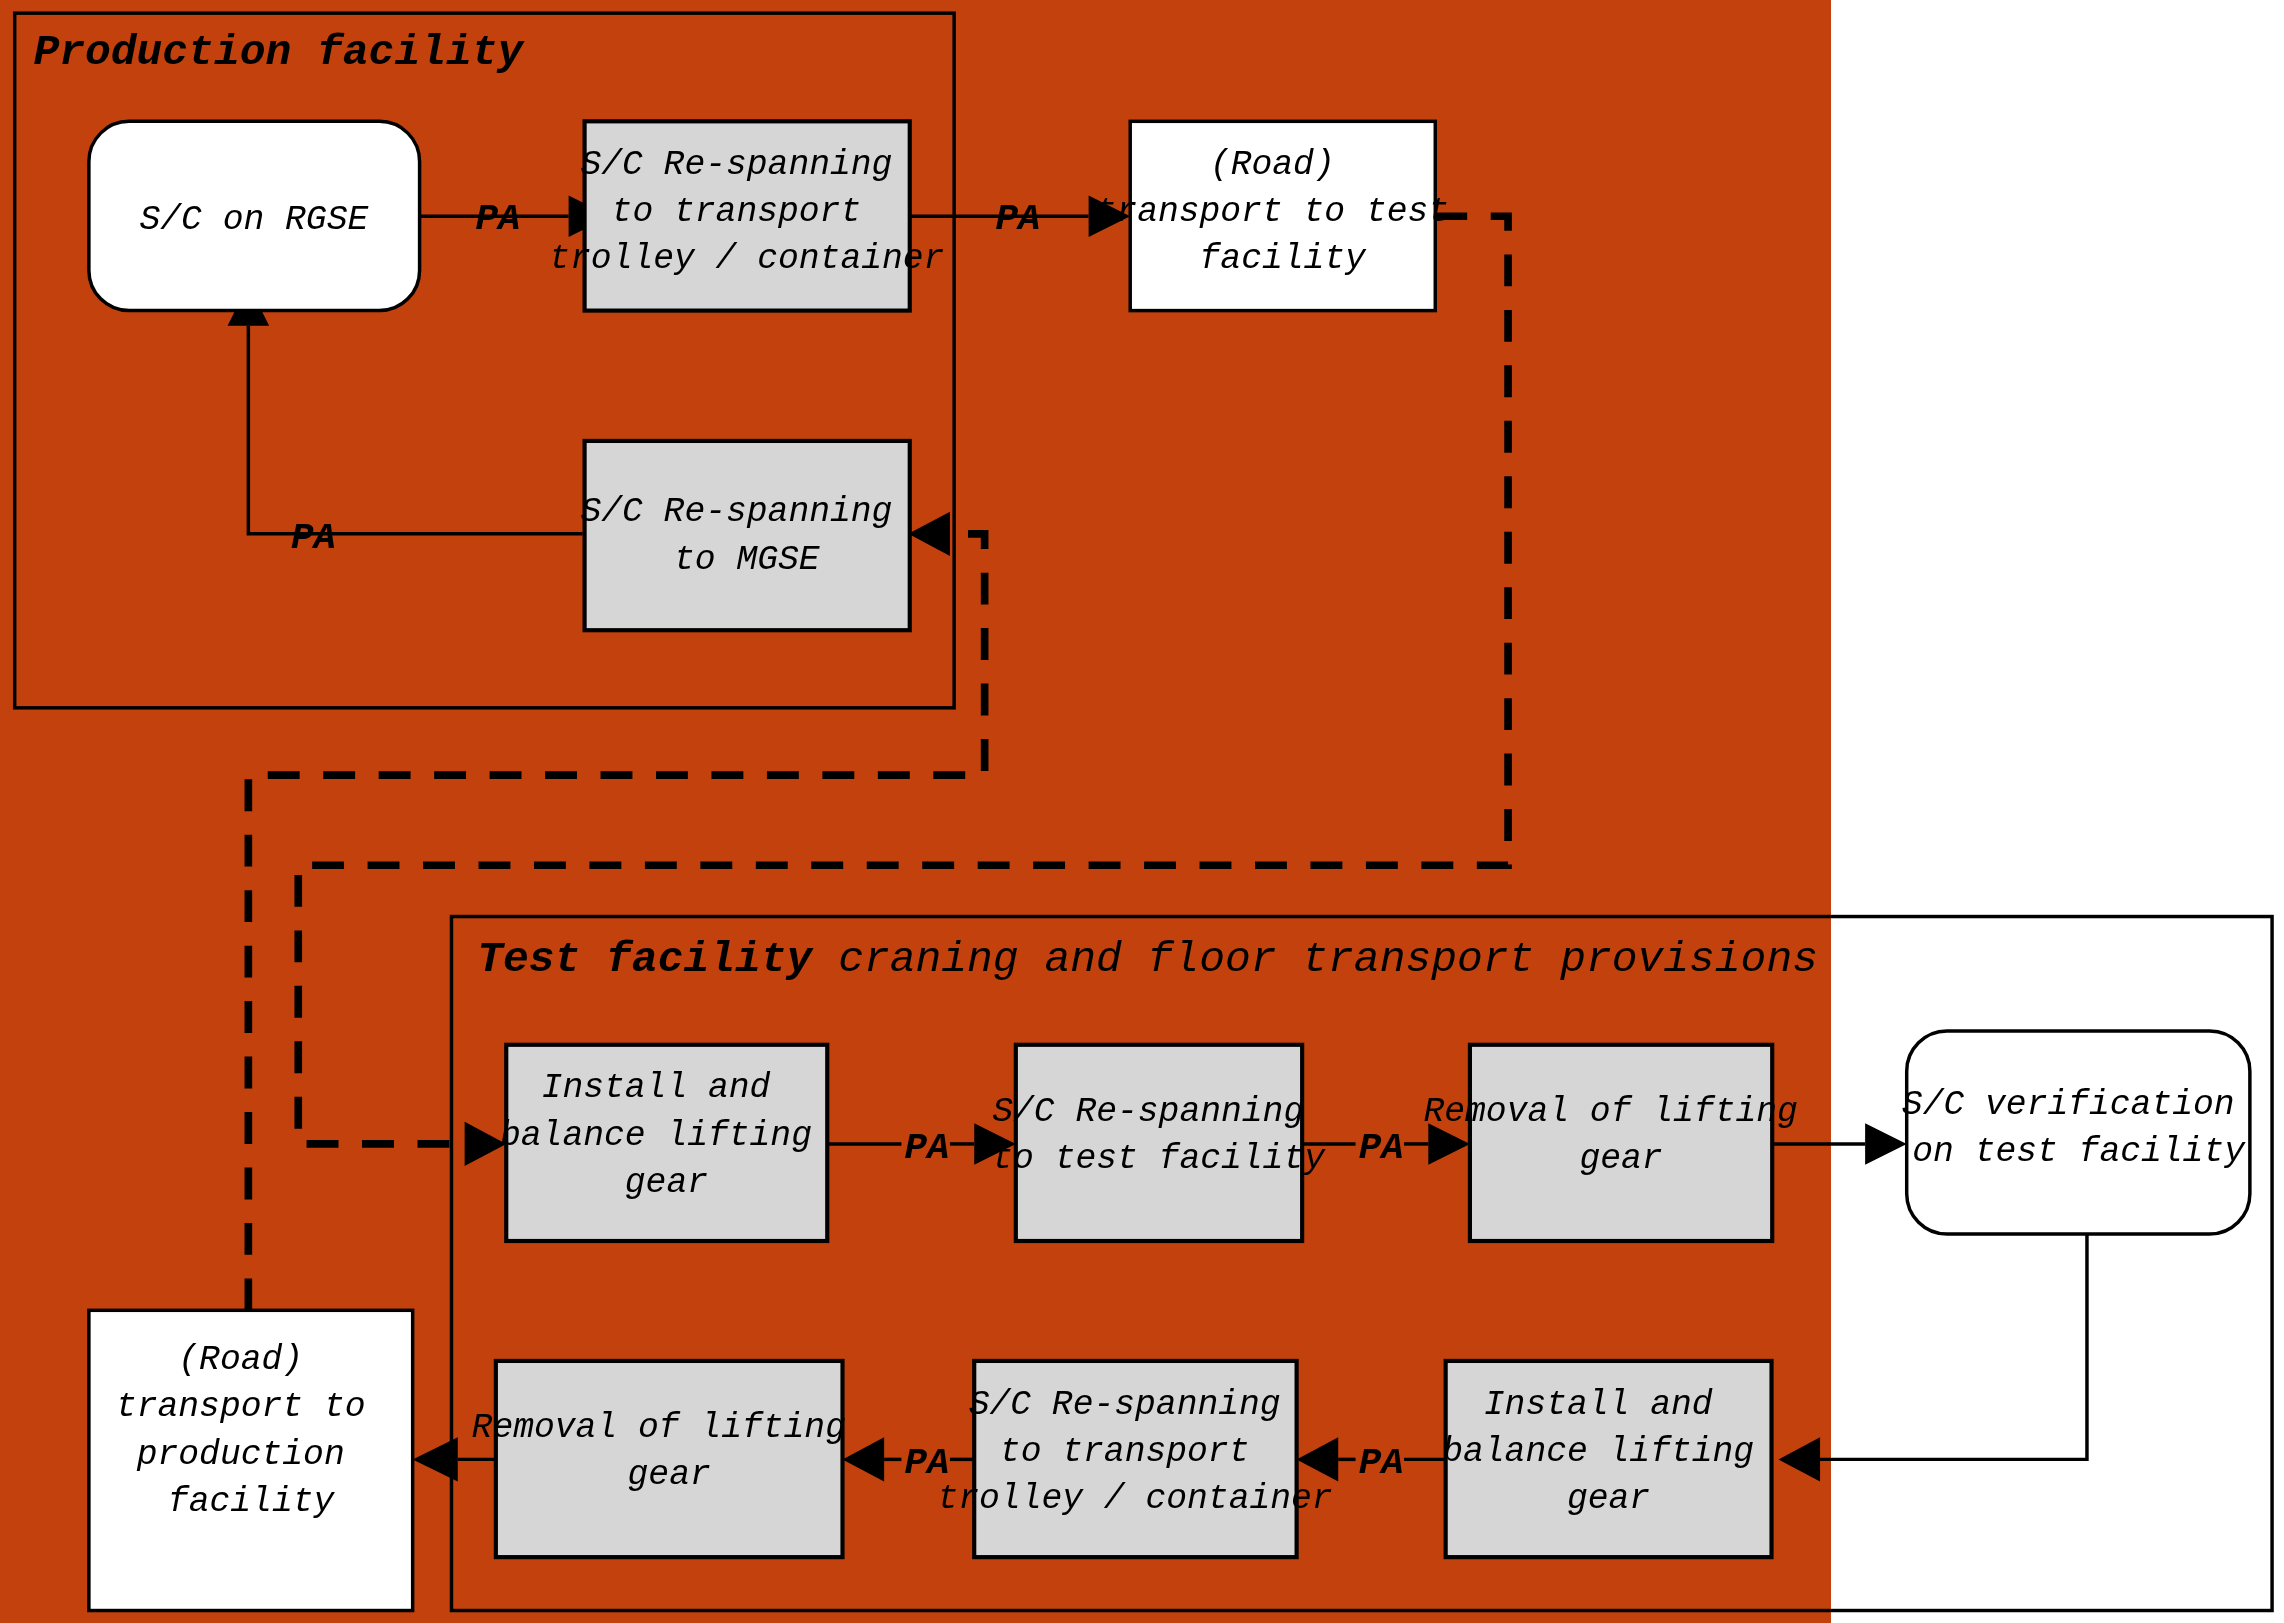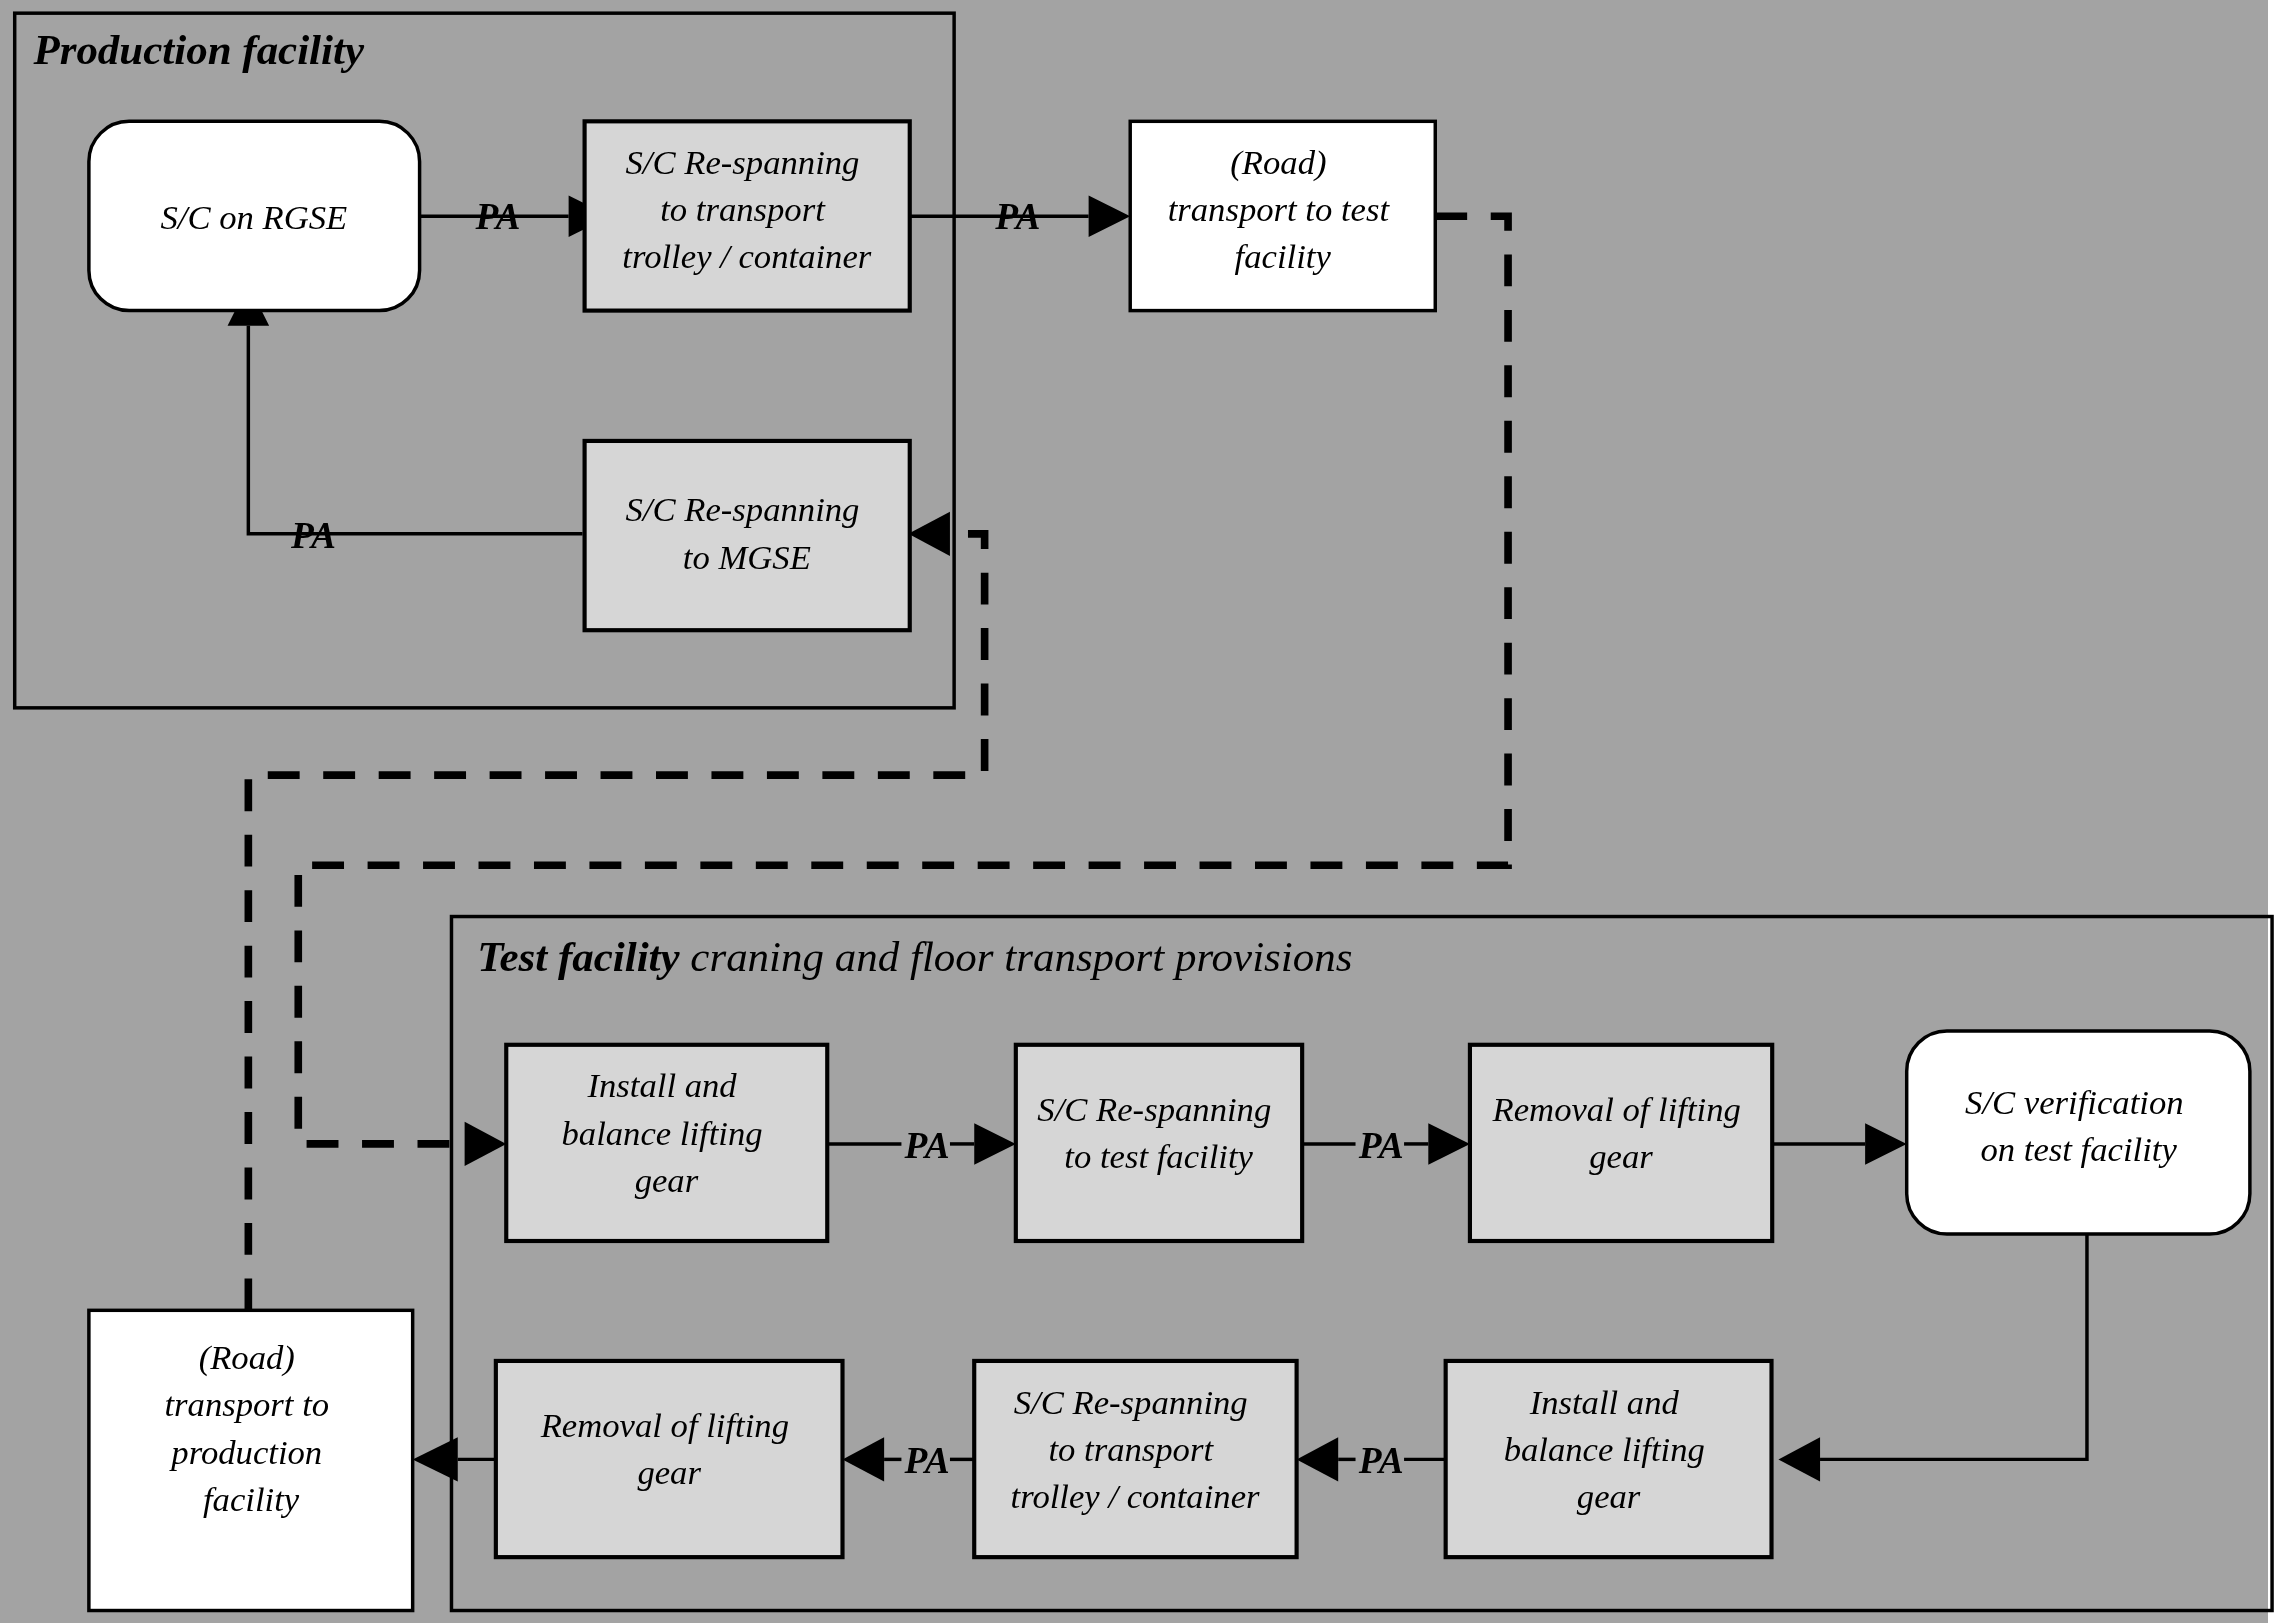--- a/index.html
+++ b/index.html
@@ -2,24 +2,24 @@
 <html style="font-size:11px"><head>
 <meta charset="utf-8">
 <style>
   html, body {
     margin: 0;
     padding: 0;
     background: #ffffff;
   }
   #diagram-root {
     position: relative;
-    width: 2268px;
+    width: 1831px;
     height: 1623px;
-    background: #a3a3a3;
-    font-family: Liberation Serif, serif;
+    background: #c2410c;
+    font-family: Liberation Mono, monospace;
   }
   svg#flow {
     position: absolute;
     top: 0; left: 0;
     width: 2284px;
     height: 1623px;
     display: block;
   }
   .grp-title {
     font-style: italic;

